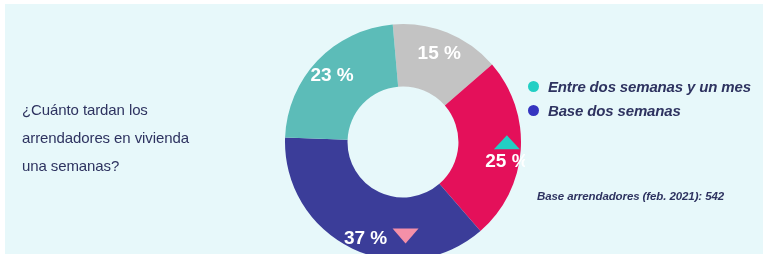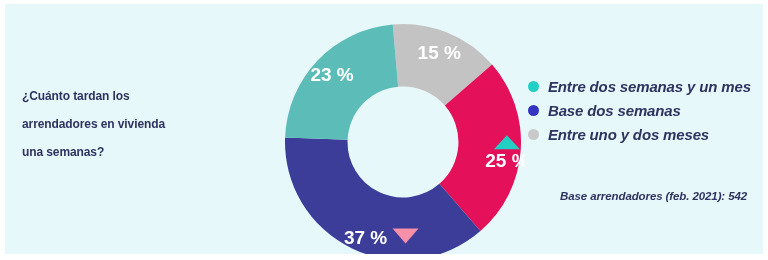--- a/index.html
+++ b/index.html
@@ -19,25 +19,25 @@
     top: 4px;
     width: 758px;
     height: 250px;
     background: #e7f8fa;
     overflow: hidden;
   }
   
   #question-title {
     position: absolute;
     left: 17px;
-    top: 78px;
+    top: 92px;
     width: 250px;
     color: #2e3360;
-    font-size: 12px;
-    font-weight: bold;
+    font-size: 15px;
+    font-weight: normal;
     line-height: 28px;
     letter-spacing: -0.1px;
   }
   
   #donut-chart {
     position: absolute;
     left: 276px;
     top: 14px;
     width: 244px;
     height: 244px;
@@ -80,21 +80,20 @@
   #base-note {
     position: absolute;
     left: 532px;
     top: 186px;
     color: #2e3360;
     font-size: 11.5px;
     font-style: italic;
     font-weight: bold;
     letter-spacing: -0.1px;
     white-space: nowrap;
-    margin-left: 23px;
   }
 </style>
 </head>
 <body>
 
 <div id="infographic" style="background: rgb(231, 248, 250);">
 
   <div id="question-title">
     <div>¿Cuánto tardan los</div>
     <div>arrendadores en vivienda</div>
@@ -128,21 +127,17 @@
 
   <div id="legend">
     <div class="legend-item">
       <span class="legend-dot" style="background: rgb(34, 207, 196);"></span>
       <span class="legend-label">Entre dos semanas y un mes</span>
     </div>
     <div class="legend-item">
       <span class="legend-dot" style="background: rgb(53, 53, 192);"></span>
       <span class="legend-label">Base dos semanas</span>
     </div>
-    <div class="legend-item">
-      <span class="legend-dot" style="background: rgb(201, 201, 201);"></span>
-      <span class="legend-label">Entre uno y dos meses</span>
-    </div>
   </div>
 
   <div id="base-note">Base arrendadores (feb. 2021): 542</div>
 
 </div>
 
 </body></html>

